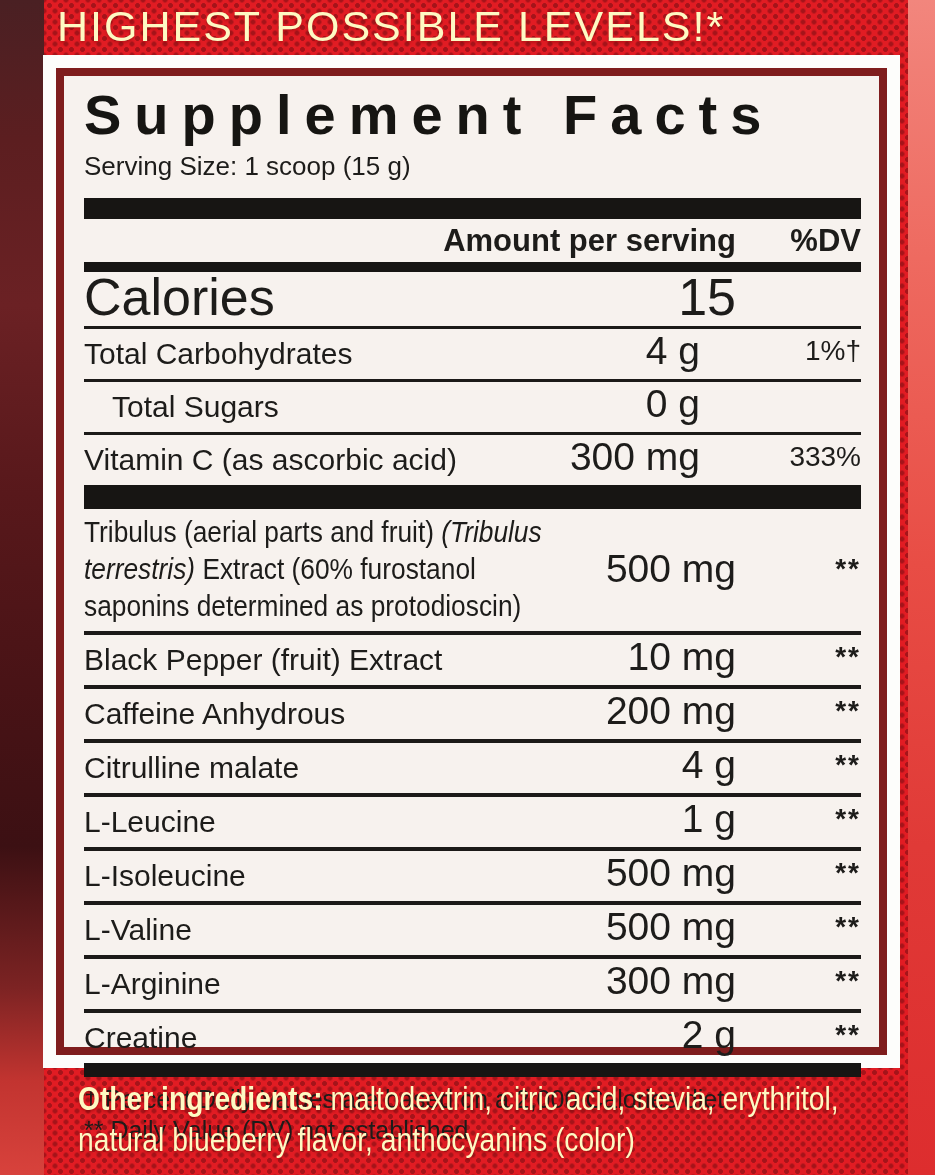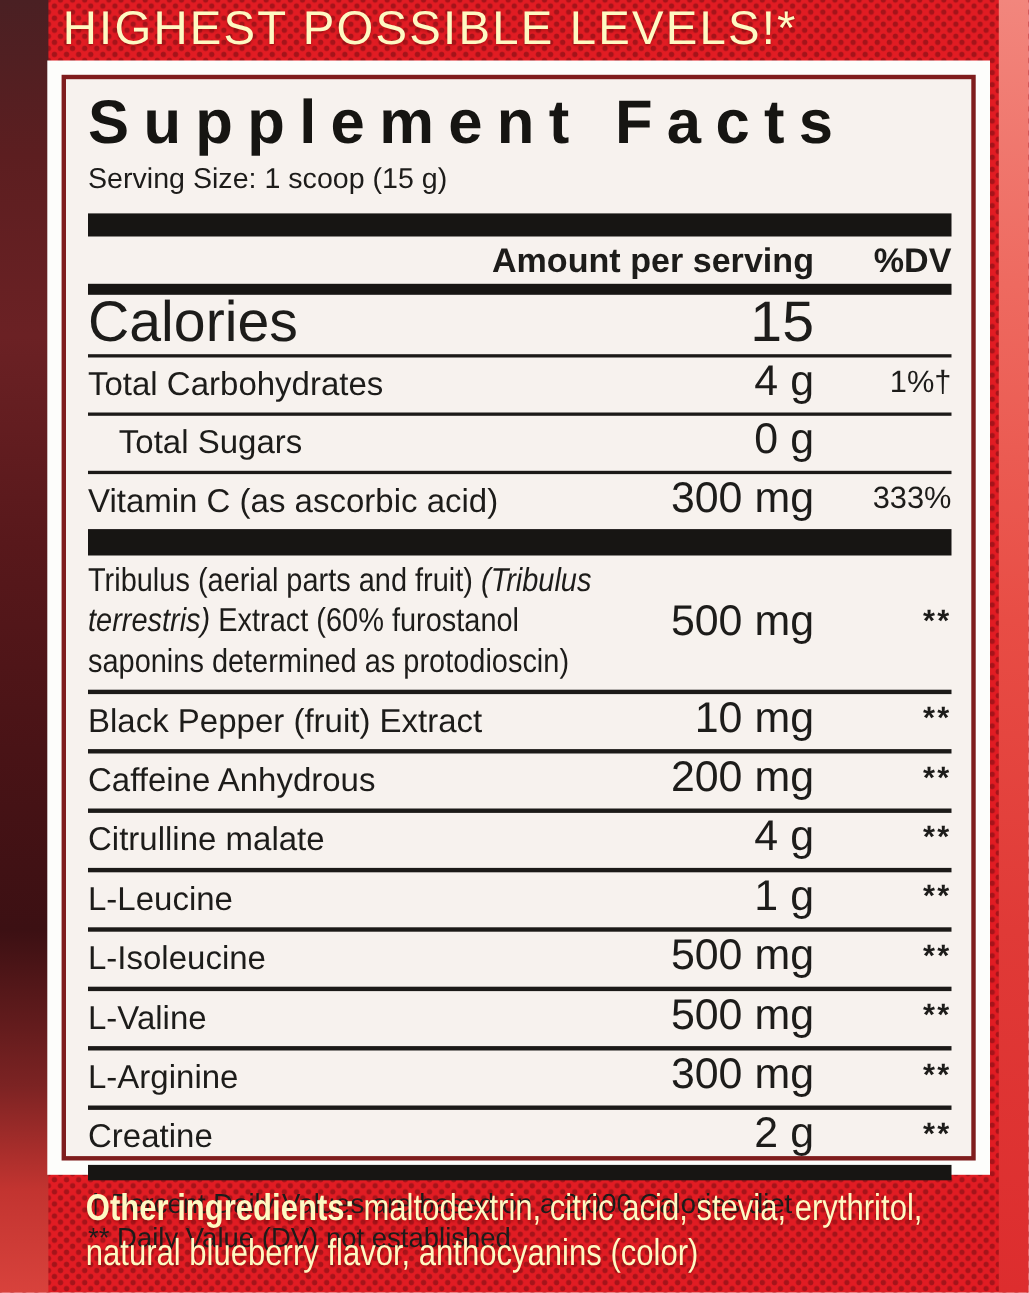--- a/index.html
+++ b/index.html
@@ -29,21 +29,21 @@
     position:absolute;left:57px;top:0;width:850px;height:54px;
     color:#fef9c3;font-size:43px;line-height:52px;letter-spacing:2px;
     white-space:nowrap;text-shadow:0 2px 3px rgba(110,0,0,.35);
   }
   .panel{
     position:absolute;left:43px;top:55px;width:857px;height:1013px;
     background:#fdfdfb;padding:13px;box-sizing:border-box;
   }
   .panel-border{
     width:100%;height:100%;box-sizing:border-box;
-    border:4px solid #7f1d1d;background:#f7f2ee;
+    border:8px solid #7f1d1d;background:#f7f2ee;
     padding:4px 18px 0 20px;color:#1d1c1a;
   }
   .title{
     font-size:56px;font-weight:700;letter-spacing:13px;
     line-height:66px;white-space:nowrap;margin-top:2px;color:#161512;
   }
   .serving-line{font-size:26px;line-height:36px;white-space:nowrap;}
   .bar{background:#171513;}
   .bar1{height:21px;margin-top:14px;}
   .bar2{height:10px;}
@@ -57,21 +57,21 @@
   .hdr-dv{text-align:right;}
   .row{display:grid;grid-template-columns:1fr 125px;padding:4px 0 7px;}
   .row-main{display:flex;justify-content:space-between;align-items:baseline;min-width:0;}
   .row-name{font-size:30px;line-height:36px;}
   .row-name.indent{padding-left:28px;}
   .row-amount{font-size:39px;line-height:36px;white-space:nowrap;}
   .row-dv{text-align:right;font-size:28px;line-height:32px;padding-top:2px;}
   .row-dv.star{font-weight:700;letter-spacing:2px;}
   .cal-row{padding:2px 0 6px;}
   .cal-row .row-name,.cal-row .row-amount{font-size:52px;line-height:46px;}
-  .nut .row{border-top:3px solid #1c1a18;}
+  .nut .row{border-top:3px solid #1c1a18;gap:36px;}
   .ing .row + .row{border-top:4px solid #1c1a18;}
   .tall .row-main{align-items:center;}
   .tall .row-dv{align-self:center;padding-top:0;}
   .wide-wrap{width:560px;transform:scaleX(.877);transform-origin:left top;line-height:37px;}
   .it{font-style:italic;}
   .footnotes{padding:7px 0 0;}
   .footnote{font-size:25px;line-height:31px;white-space:nowrap;}
   .other-ingredients{
     position:absolute;left:78px;top:1078px;width:830px;
     color:#fef9c3;text-shadow:0 2px 3px rgba(110,0,0,.4);

